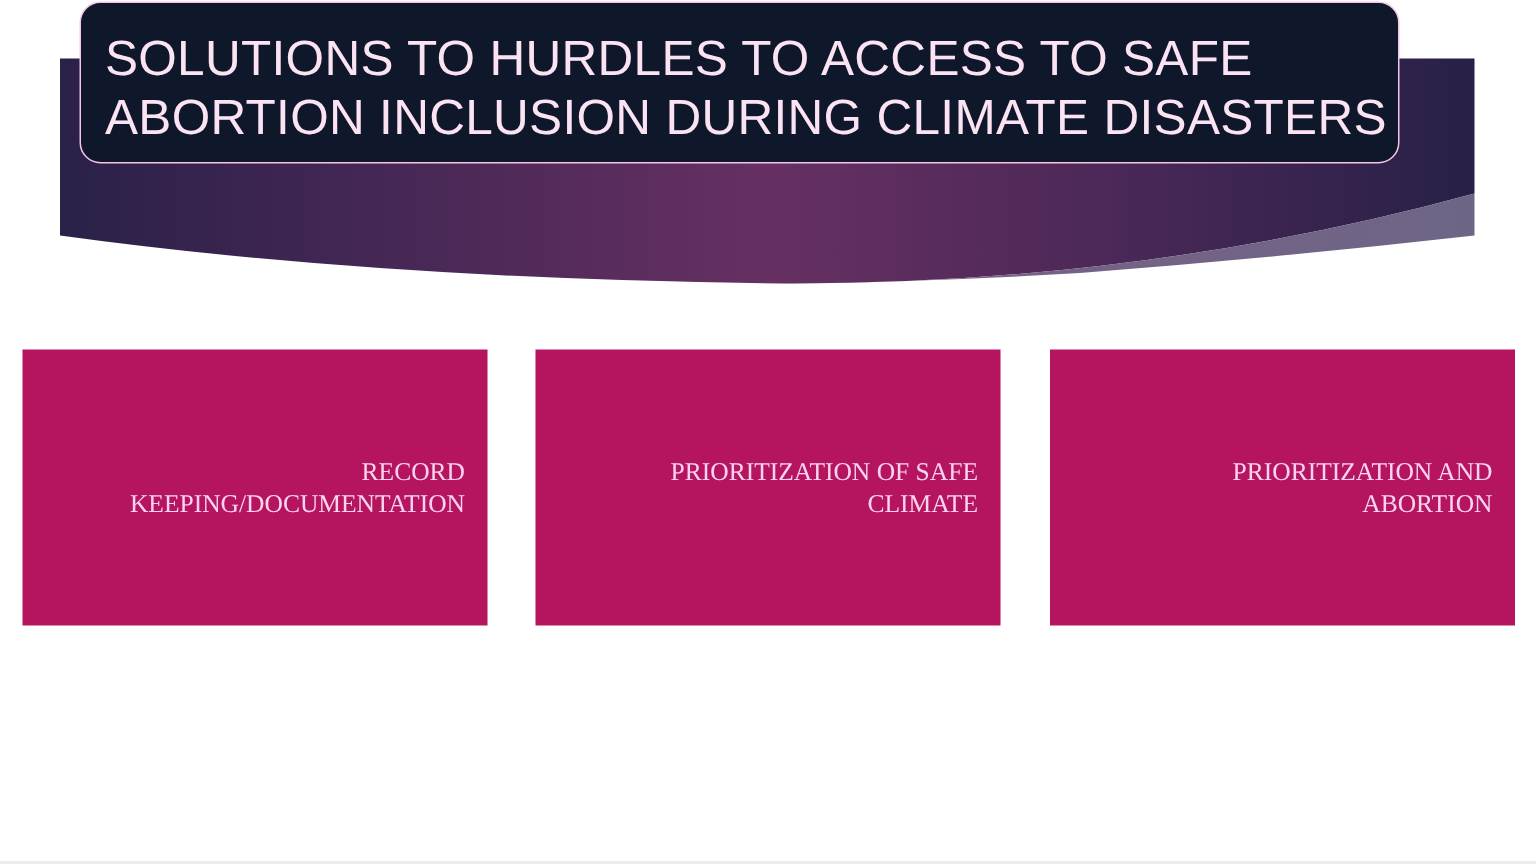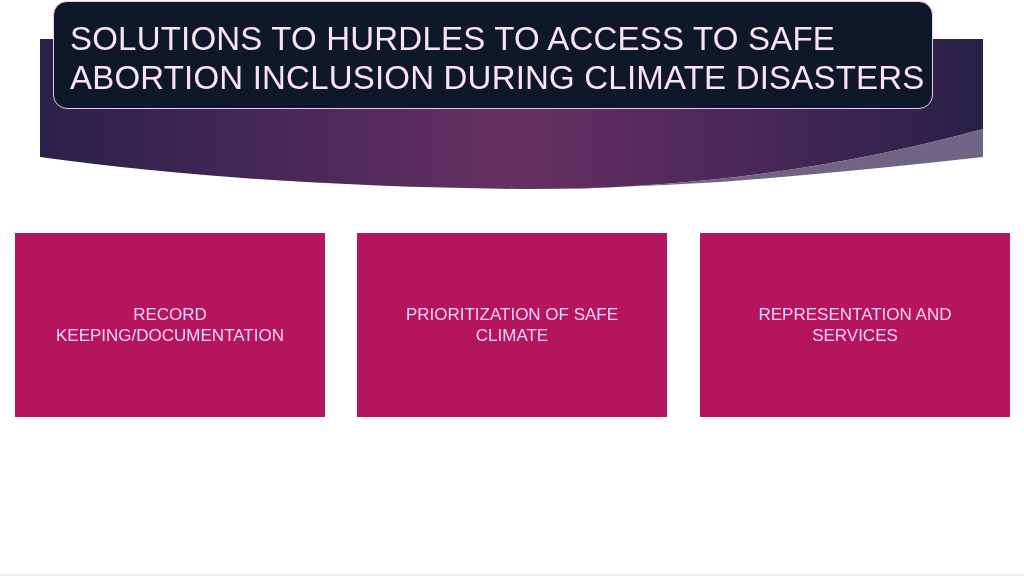--- a/index.html
+++ b/index.html
@@ -54,22 +54,23 @@
       display: flex;
       align-items: flex-start;
       justify-content: center;
       box-sizing: border-box;
       padding-top: 71px;
     }
     .card-text {
       color: #fbd3ee;
       font-size: 17px;
       line-height: 21px;
-      text-align: center;
+      text-align: right;
       width: 280px;
+      font-family: Liberation Serif, serif;
     }
     .card-1 { left: 15px; }
     .card-2 { left: 357px; }
     .card-3 { left: 700px; }
     .bottom-line {
       position: absolute;
       left: 0;
       bottom: 0;
       width: 1024px;
       height: 2px;
@@ -115,19 +116,19 @@
 
   <div class="card card-2">
     <div class="card-text">
       <div>PRIORITIZATION OF SAFE</div>
       <div>CLIMATE</div>
     </div>
   </div>
 
   <div class="card card-3">
     <div class="card-text">
-      <div>REPRESENTATION AND</div>
-      <div>SERVICES</div>
+      <div>PRIORITIZATION AND</div>
+      <div>ABORTION</div>
     </div>
   </div>
 
   <div class="bottom-line"></div>
 </div>
 
 </body></html>

